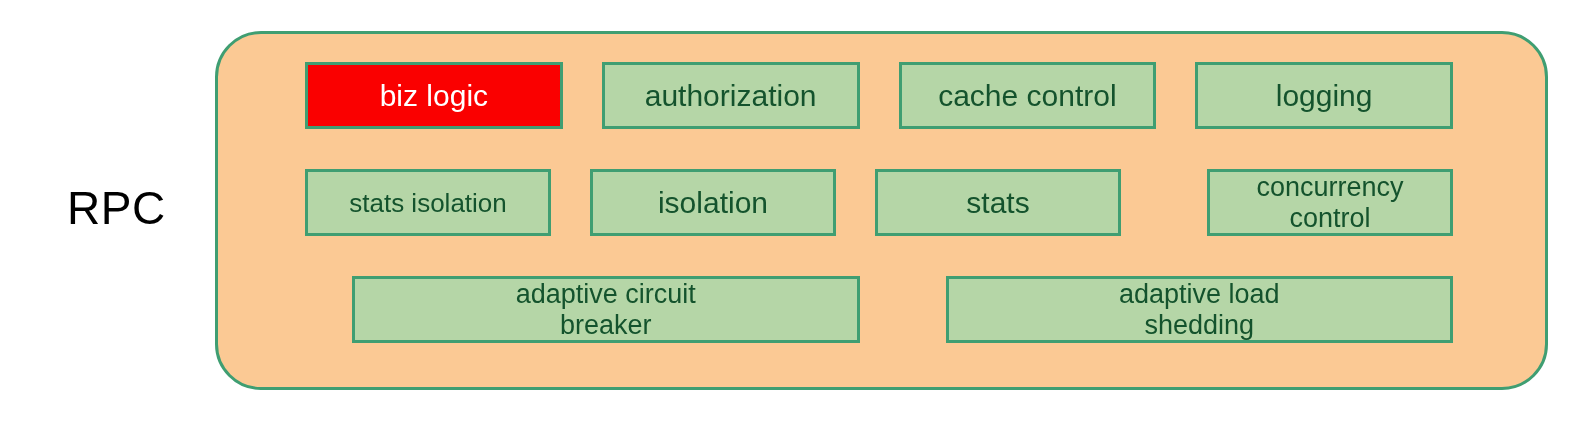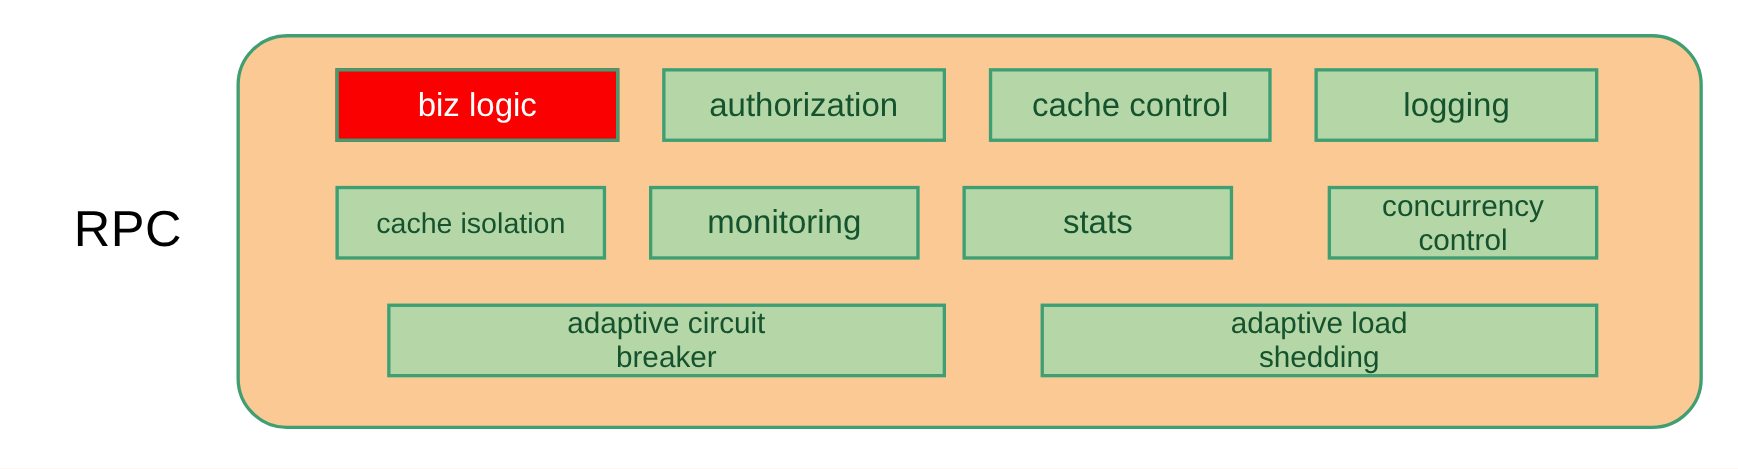--- a/index.html
+++ b/index.html
@@ -120,24 +120,24 @@
         <div class="mw-box">
           <span class="mw-label">cache control</span>
         </div>
         <div class="mw-box">
           <span class="mw-label">logging</span>
         </div>
       </div>
 
       <div class="grid-row">
         <div class="mw-box small-text">
-          <span class="mw-label">cache isolation</span>
+          <span class="mw-label">stats isolation</span>
         </div>
         <div class="mw-box">
-          <span class="mw-label">monitoring</span>
+          <span class="mw-label">isolation</span>
         </div>
         <div class="mw-box">
           <span class="mw-label">stats</span>
         </div>
         <div class="mw-box two-line">
           <span class="mw-label">concurrency
 control</span>
         </div>
       </div>
 

